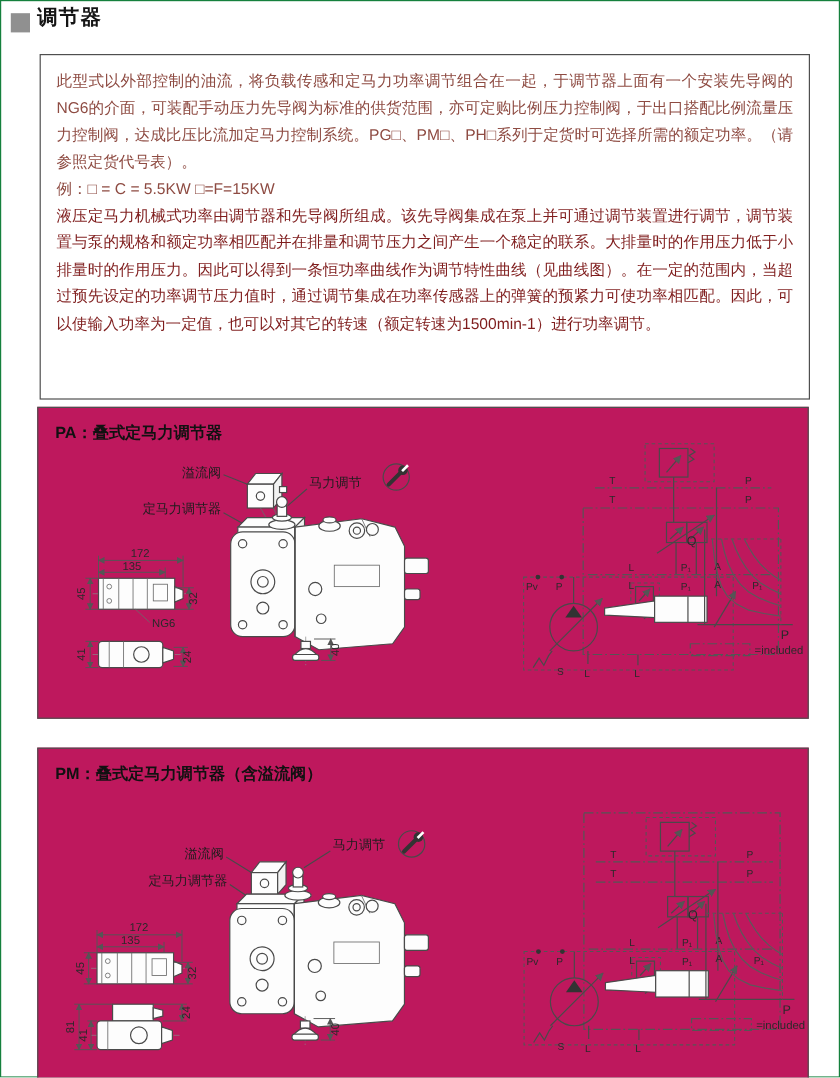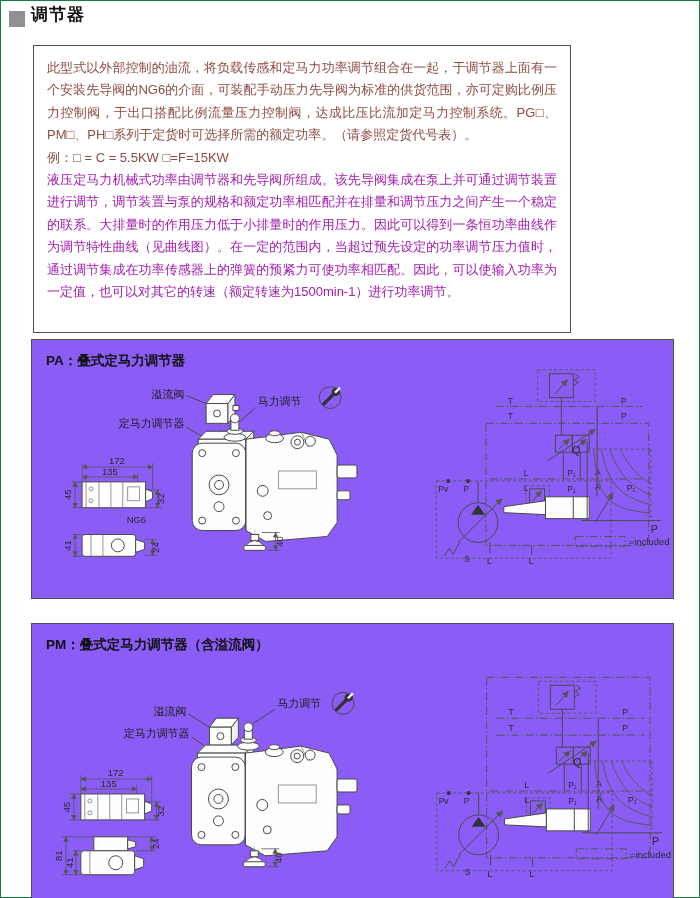--- a/index.html
+++ b/index.html
@@ -1,25 +1,25 @@
 <!DOCTYPE html>
 <html><head>
 <meta charset="utf-8">
 <style>
   html,body{margin:0;padding:0;background:#fff;}
   body{width:700px;height:898px;position:relative;font-family:"Liberation Sans","DejaVu Sans",sans-serif;}
   .page{position:absolute;inset:0;border:1px solid #15803d;box-sizing:border-box;background:#fff;}
   .hdr-sq{position:absolute;left:8px;top:10px;width:16px;height:16px;background:#909090;}
   h1.title{position:absolute;left:30px;top:2px;margin:0;font-size:17px;font-weight:bold;color:#141414;letter-spacing:1px;}
-  .intro-box{position:absolute;left:32px;top:44px;width:538px;height:288px;box-sizing:border-box;
+  .intro-box{position:absolute;left:32px;top:44px;width:642px;height:288px;box-sizing:border-box;
     border:1.5px solid #4f4f4f;padding:11px 13px 6px 13px;font-size:13px;line-height:22.4px;}
   .intro-box p{margin:0;text-align:justify;}
   .p-red{color:#8e4b42;}
-  .p-dark{color:#a21caf;}
-  .panel{position:absolute;left:30px;width:643px;border:1.5px solid #4f4f4f;box-sizing:border-box;background:#8b5cf6;}
+  .p-dark{color:#7f1d1d;}
+  .panel{position:absolute;left:30px;width:643px;border:1.5px solid #4f4f4f;box-sizing:border-box;background:#be185d;}
   #sec-pa{top:338px;height:260px;}
   #sec-pm{top:622px;height:322px;}
   .panel h2{position:absolute;left:14px;top:12px;margin:0;font-size:13.5px;color:#111;z-index:2;}
   svg.layer{position:absolute;left:0;top:0;width:100%;height:100%;}
   
   .s1{stroke:#4a4a4a;stroke-width:1;fill:none;}
   .sf{stroke:#4a4a4a;stroke-width:1;fill:#fdfdfd;}
   .sfg{stroke:#4a4a4a;stroke-width:1;fill:#f2f2f2;}
   .thin{stroke:#6a6a6a;stroke-width:.7;fill:none;}
   .dim-l{stroke:#555;stroke-width:.8;fill:none;}

